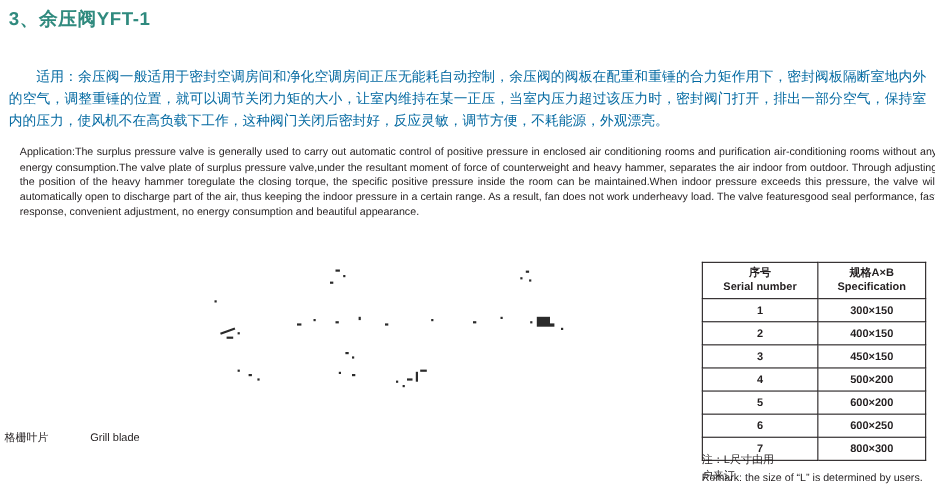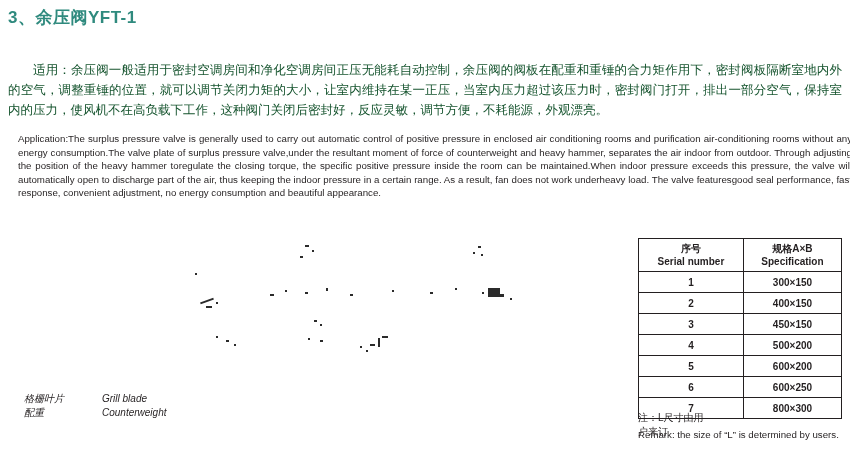--- a/index.html
+++ b/index.html
@@ -39,21 +39,21 @@
   }
   .para-cn {
     position: absolute;
     left: 8px;
     top: 60px;
     width: 834px;
     font-size: 12.5px;
     line-height: 20px;
     text-align: justify;
     text-indent: 2em;
-    color: #14532d;
+    color: #0369a1;
   }
   .para-en {
     position: absolute;
     left: 8px;
     top: 132px;
     width: 834px;
     font-size: 9.7px;
     line-height: 13.6px;
     text-align: justify;
     color: #231f20;
@@ -67,25 +67,24 @@
     width: 590px;
     height: 180px;
   }
   .spk {
     position: absolute;
     background: #2b2b2b;
   }
   
   .legend {
     position: absolute;
-    left: 24px;
+    left: 4px;
     top: 392px;
     font-size: 10px;
     line-height: 13.5px;
-    font-style: italic;
   }
   .legend-row {
     display: flex;
   }
   .legend-cn {
     width: 78px;
     color: #231f20;
   }
   .legend-en {
     color: #231f20;
@@ -181,24 +180,20 @@
     <span class="spk" style="left:352px;top:108px;width:6px;height:2px;"></span>
     <span class="spk" style="left:336px;top:122px;width:2px;height:2px;"></span>
     <span class="spk" style="left:330px;top:118px;width:2px;height:2px;"></span>
   </div>
 
   <div class="legend">
     <div class="legend-row">
       <span class="legend-cn">格栅叶片</span>
       <span class="legend-en">Grill blade</span>
     </div>
-    <div class="legend-row">
-      <span class="legend-cn">配重</span>
-      <span class="legend-en">Counterweight</span>
-    </div>
   </div>
 
   <div class="table-wrap">
     <table class="spec">
       <thead>
         <tr>
           <th>
             <div>序号</div>
             <div>Serial number</div>
           </th>

